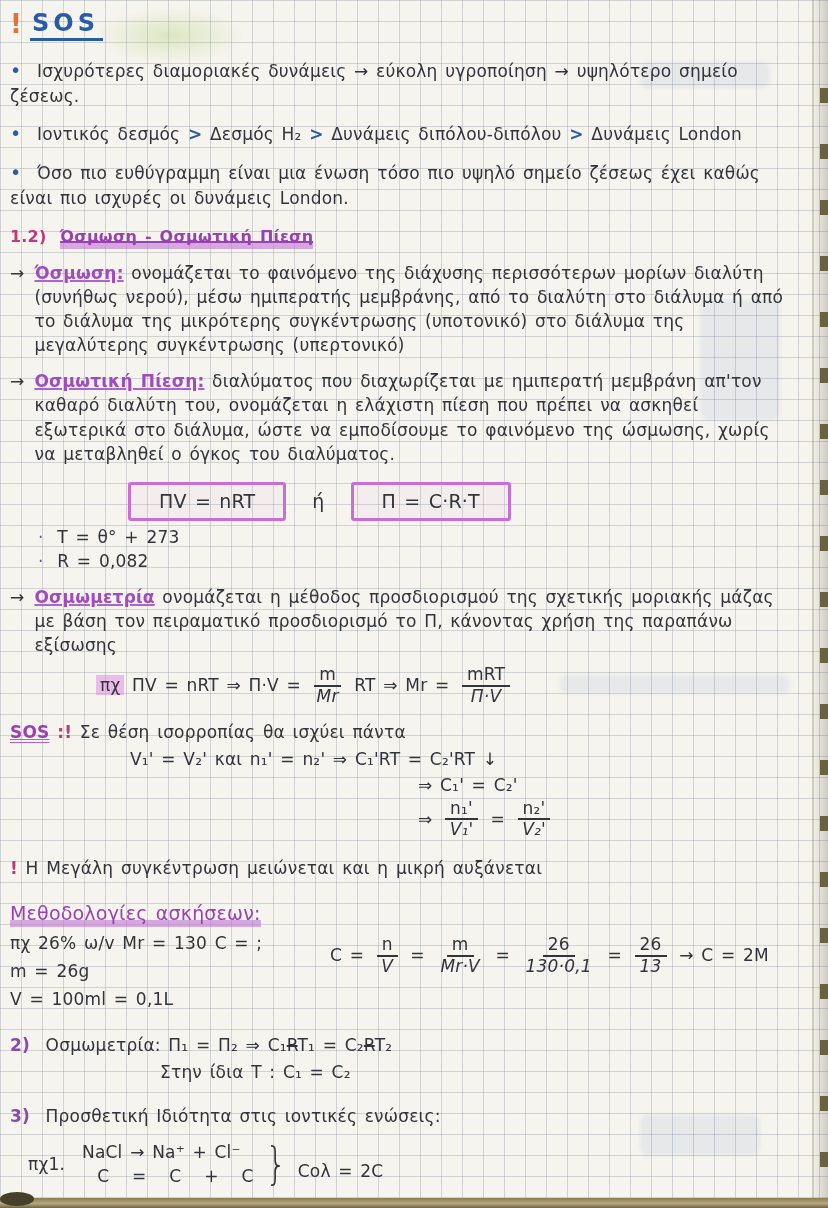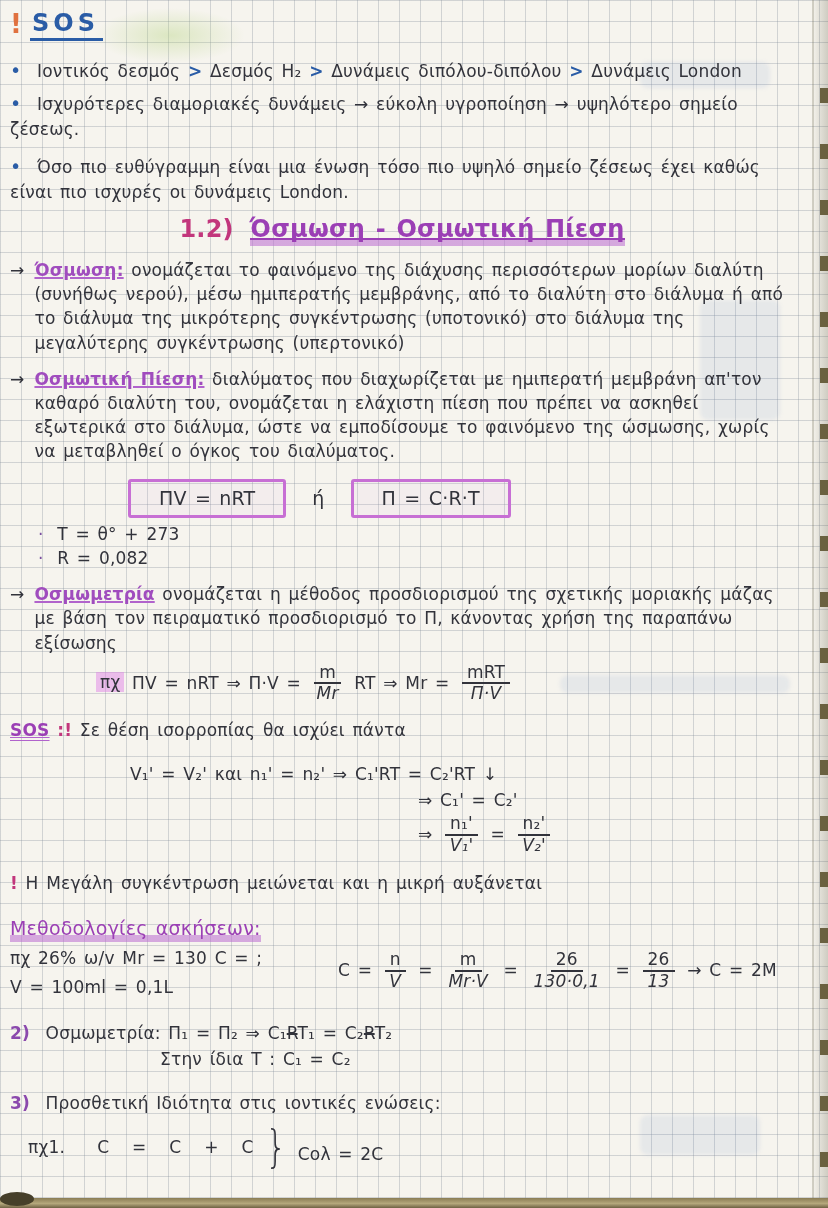--- a/index.html
+++ b/index.html
@@ -39,50 +39,50 @@
   .title-bang{font-size:26px;color:#e0713f;font-weight:bold;}
   .sos-wrap{display:inline-block;}
   .sos{font-size:24px;color:#2a5ca6;font-weight:bold;letter-spacing:4px;
     border-bottom:3px solid #2a5ca6;padding:0 4px 1px 2px;}
   .sos-underline2{width:58px;height:3px;background:#2a5ca6;margin:4px auto 0;border-radius:2px;}
 
   .hang{display:flex;gap:10px;margin-top:12px;}
   .hang .marker{flex:0 0 auto;}
   .hang .body{flex:1 1 auto;}
 
-  .h-sec{margin-top:8px;font-size:24px;text-align:center;}
+  .h-sec{margin-top:16px;font-size:16px;}
   .h-sec .num{color:#c2367c;font-weight:bold;margin-right:6px;}
   .h-sec .txt{color:#9b3fb5;font-weight:bold;padding-bottom:3px;
     background:linear-gradient(rgba(186,106,208,0.55), rgba(186,106,208,0.55)) left 100%/100% 6px no-repeat,
                linear-gradient(#9b3fb5,#9b3fb5) left calc(100% - 6px)/100% 2px no-repeat;}
 
   .formula-row{margin:16px 0 4px 118px;display:flex;align-items:center;gap:26px;font-size:19px;}
   .fbox{border:3px solid #c76fd4;border-radius:3px;padding:3px 28px;background:rgba(210,150,220,0.07);}
   .const{margin-left:28px;}
   .const .dot{color:#7a4fa0;margin-right:6px;}
 
   .hl-pink{background:rgba(224,132,230,0.5);padding:0 4px;border-radius:0;}
 
   .frac{display:inline-flex;flex-direction:column;align-items:center;vertical-align:middle;
     margin:0 5px;line-height:1.15;text-align:center;}
   .frac .num{border-bottom:2px solid #32333b;padding:0 5px;}
   .frac .den{padding:0 3px;font-style:italic;}
 
   .eq-line{margin-left:86px;margin-top:8px;}
   .sos-block{margin-top:14px;}
   .sos-tag{color:#9b3fb5;font-weight:bold;text-decoration:underline double #b163cc;}
-  .sos-ind1{margin-left:120px;margin-top:20px;}
+  .sos-ind1{margin-left:120px;margin-top:2px;}
   .sos-ind2{margin-left:408px;margin-top:2px;}
   .note-line{margin-top:16px;}
   .h-method{margin-top:20px;font-size:19px;}
   .h-method .txt{color:#9b3fb5;font-weight:normal;padding-bottom:3px;
     background:linear-gradient(rgba(186,106,208,0.55), rgba(186,106,208,0.55)) left 100%/100% 7px no-repeat;}
 
   .mnum{color:#8b49ad;font-weight:bold;margin-right:8px;}
-  .m1-row{display:flex;margin-top:16px;gap:38px;align-items:flex-start;}
+  .m1-row{display:flex;margin-top:16px;gap:30px;align-items:flex-start;}
   .m1-left{flex:0 0 290px;}
   .m1-left p{margin:0 0 4px 0;}
   .m1-calc{padding-top:4px;}
   .cancel{text-decoration:line-through;text-decoration-thickness:2px;}
   .m2{margin-top:18px;}
   .m2 .sub{margin-left:150px;margin-top:2px;}
   .m3{margin-top:20px;}
   .ex-row{display:flex;align-items:center;gap:8px;margin:12px 0 0 18px;}
   .ex-tag{flex:0 0 46px;}
   .ex-col{display:flex;flex-direction:column;}
@@ -103,34 +103,34 @@
   <div class="content">
 
     <div class="title-row">
       <span class="title-bang">!</span>
       <span class="sos-wrap">
         <span class="sos">SOS</span>
         <span class="sos-underline2"></span>
       </span>
     </div>
 
+    <p class="line">
+      <span class="bullet">•</span>
+      <span>Ισχυρότερες διαμοριακές δυνάμεις → εύκολη υγροποίηση → υψηλότερο σημείο ζέσεως.</span>
+    </p>
+
     <p class="line" style="margin-top:12px">
       <span class="bullet">•</span>
       <span>Ιοντικός δεσμός</span>
       <span class="blue">&gt;</span>
       <span>Δεσμός H₂</span>
       <span class="blue">&gt;</span>
       <span>Δυνάμεις διπόλου-διπόλου</span>
       <span class="blue">&gt;</span>
       <span>Δυνάμεις London</span>
-    </p>
-
-    <p class="line">
-      <span class="bullet">•</span>
-      <span>Ισχυρότερες διαμοριακές δυνάμεις → εύκολη υγροποίηση → υψηλότερο σημείο ζέσεως.</span>
     </p>
 
     <p class="line" style="margin-top:12px">
       <span class="bullet">•</span>
       <span>Όσο πιο ευθύγραμμη είναι μια ένωση τόσο πιο υψηλό σημείο ζέσεως έχει καθώς είναι πιο ισχυρές οι δυνάμεις London.</span>
     </p>
 
     <div class="h-sec">
       <span class="num">1.2)</span>
       <span class="txt">Όσμωση - Οσμωτική Πίεση</span>
@@ -217,20 +217,21 @@
     </p>
 
     <div class="h-method">
       <span class="txt">Μεθοδολογίες ασκήσεων:</span>
     </div>
 
     <div>
       <div class="m1-row" style="margin-top:4px">
         <div class="m1-left">
           <p>πχ  26% ω/v    Mr = 130    C = ;</p>
+          <p>m = 26g</p>
           <p>V = 100ml = 0,1L</p>
         </div>
         <div class="m1-calc">
           <span>C =</span>
           <span class="frac">
               <span class="num">n</span>
               <span class="den">V</span>
             </span>
           <span>=</span>
           <span class="frac">
@@ -263,20 +264,21 @@
 
     <div class="m3">
       <p>
         <span class="mnum">3)</span>
         <span>Προσθετική Ιδιότητα στις ιοντικές ενώσεις:</span>
       </p>
 
       <div class="ex-row">
         <span class="ex-tag">πχ1.</span>
         <div class="ex-col">
+          <span>NaCl → Na⁺ + Cl⁻</span>
           <span class="sub">  C   =   C   +   C</span>
         </div>
         <span class="brace">}</span>
         <span class="ex-res">Cολ = 2C</span>
       </div>
 
     </div>
 
   </div>
 

